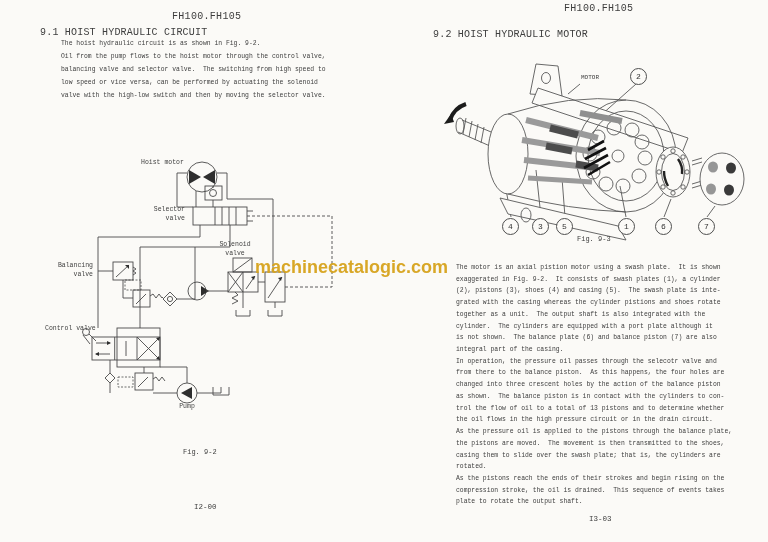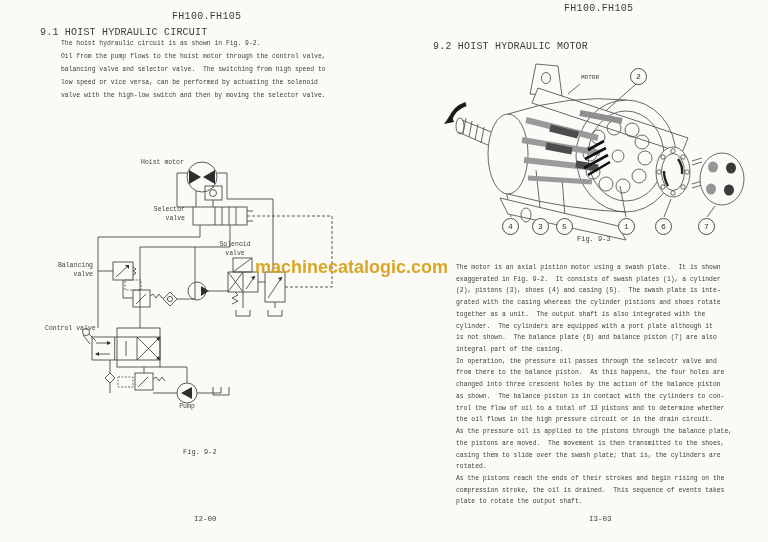--- a/index.html
+++ b/index.html
@@ -151,24 +151,24 @@
   <div class="abs lbl" style="left:138px;top:206px;width:47px;text-align:right;">Selector
 valve</div>
   <div class="abs lbl" style="left:210px;top:241px;width:50px;text-align:center;">Solenoid
 valve</div>
   <div class="abs lbl" style="left:48px;top:262px;width:45px;text-align:right;">Balancing
 valve</div>
   <div class="abs lbl" style="left:45px;top:325px;">Control valve</div>
   <div class="abs lbl" style="left:168px;top:403px;width:38px;text-align:center;">Pump</div>
 
   <div class="abs cap" style="left:183px;top:448px;">Fig. 9-2</div>
-  <div class="abs pnum" style="left:194px;top:515px;">I2-00</div>
+  <div class="abs pnum" style="left:194px;top:503px;">I2-00</div>
 
   <div class="abs hdr" style="left:564px;top:3px;">FH100.FH105</div>
-  <div class="abs sec" style="left:433px;top:41px;">9.2 HOIST HYDRAULIC MOTOR</div>
+  <div class="abs sec" style="left:433px;top:29px;">9.2 HOIST HYDRAULIC MOTOR</div>
 
   <svg style="left:430px;top:58px;" width="335" height="186" viewBox="0 0 335 186">
 
     <g>
       <path class="m-ln" d="M81,159 L73,115 M111,159 L106,112 M135,159 L132,120 M196,159 L190,128 M234,159 L241,141 M277,159 L285,148 M206,26 L170,58"></path>
       <path class="m-ln" d="M150,26 L138,36"></path>
     </g>
 
     <g>
       <path class="m-ln paper" d="M100,36 L106,6 L128,8 L132,38 Z"></path>

